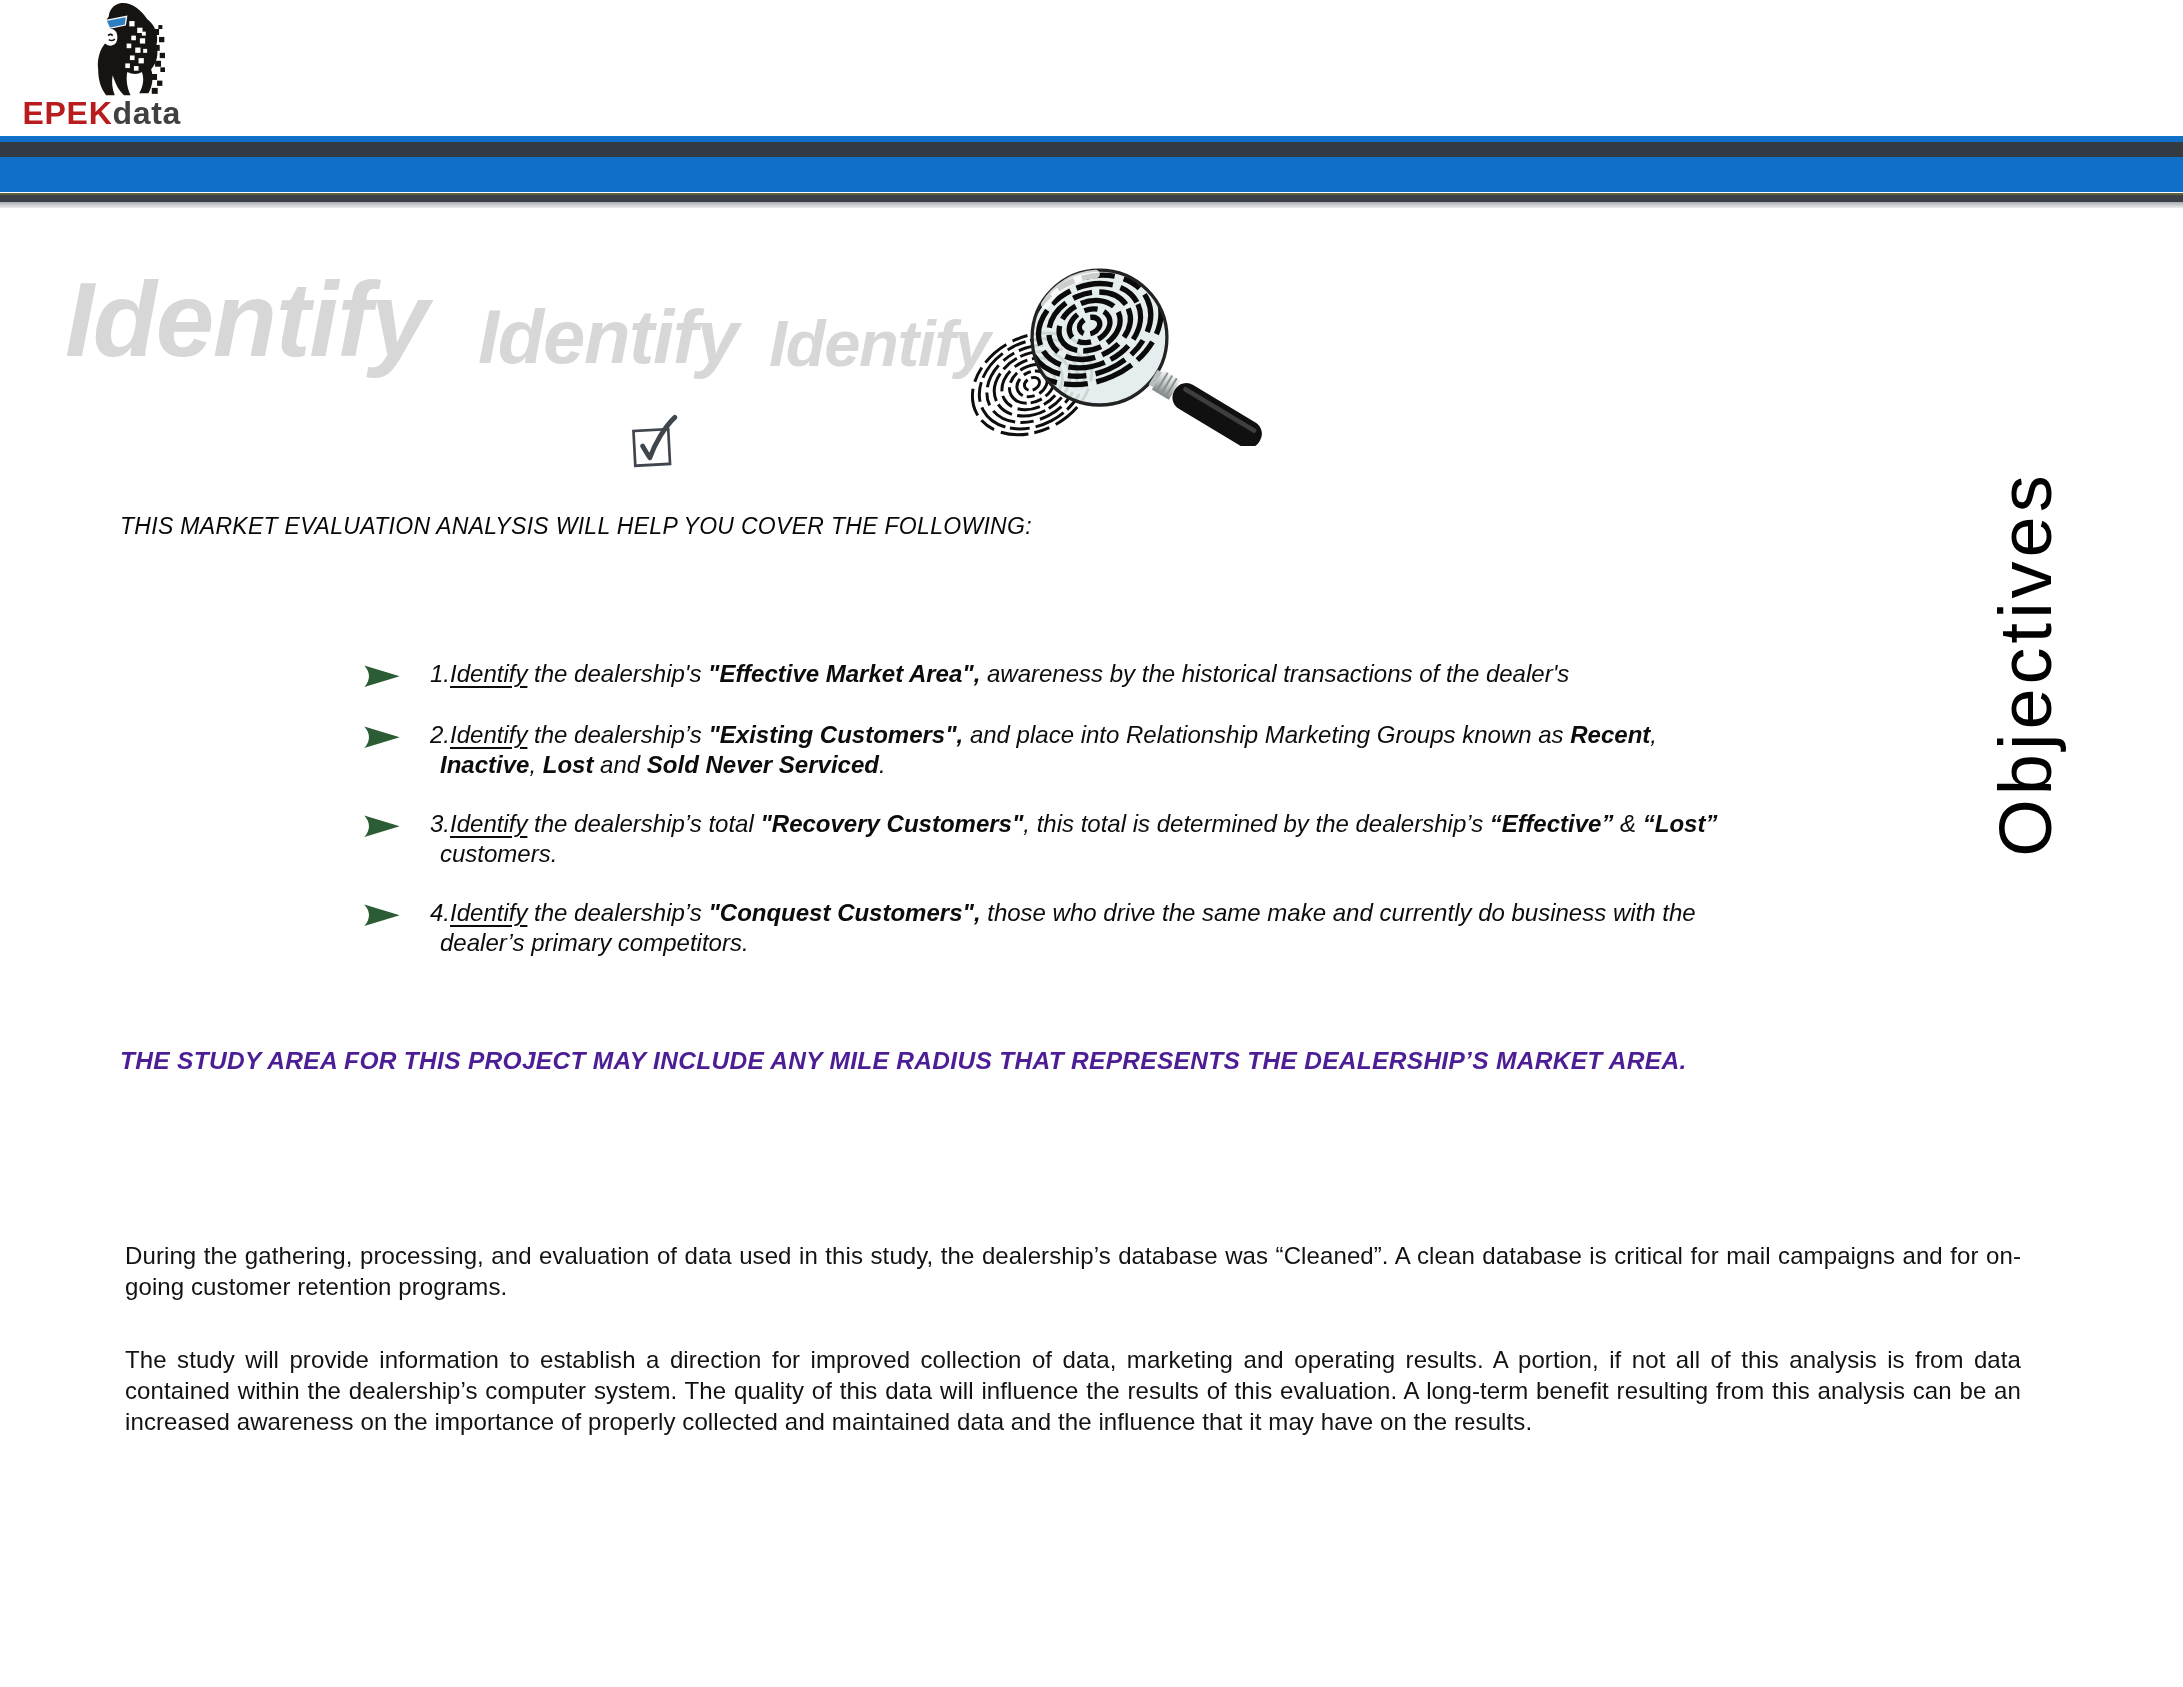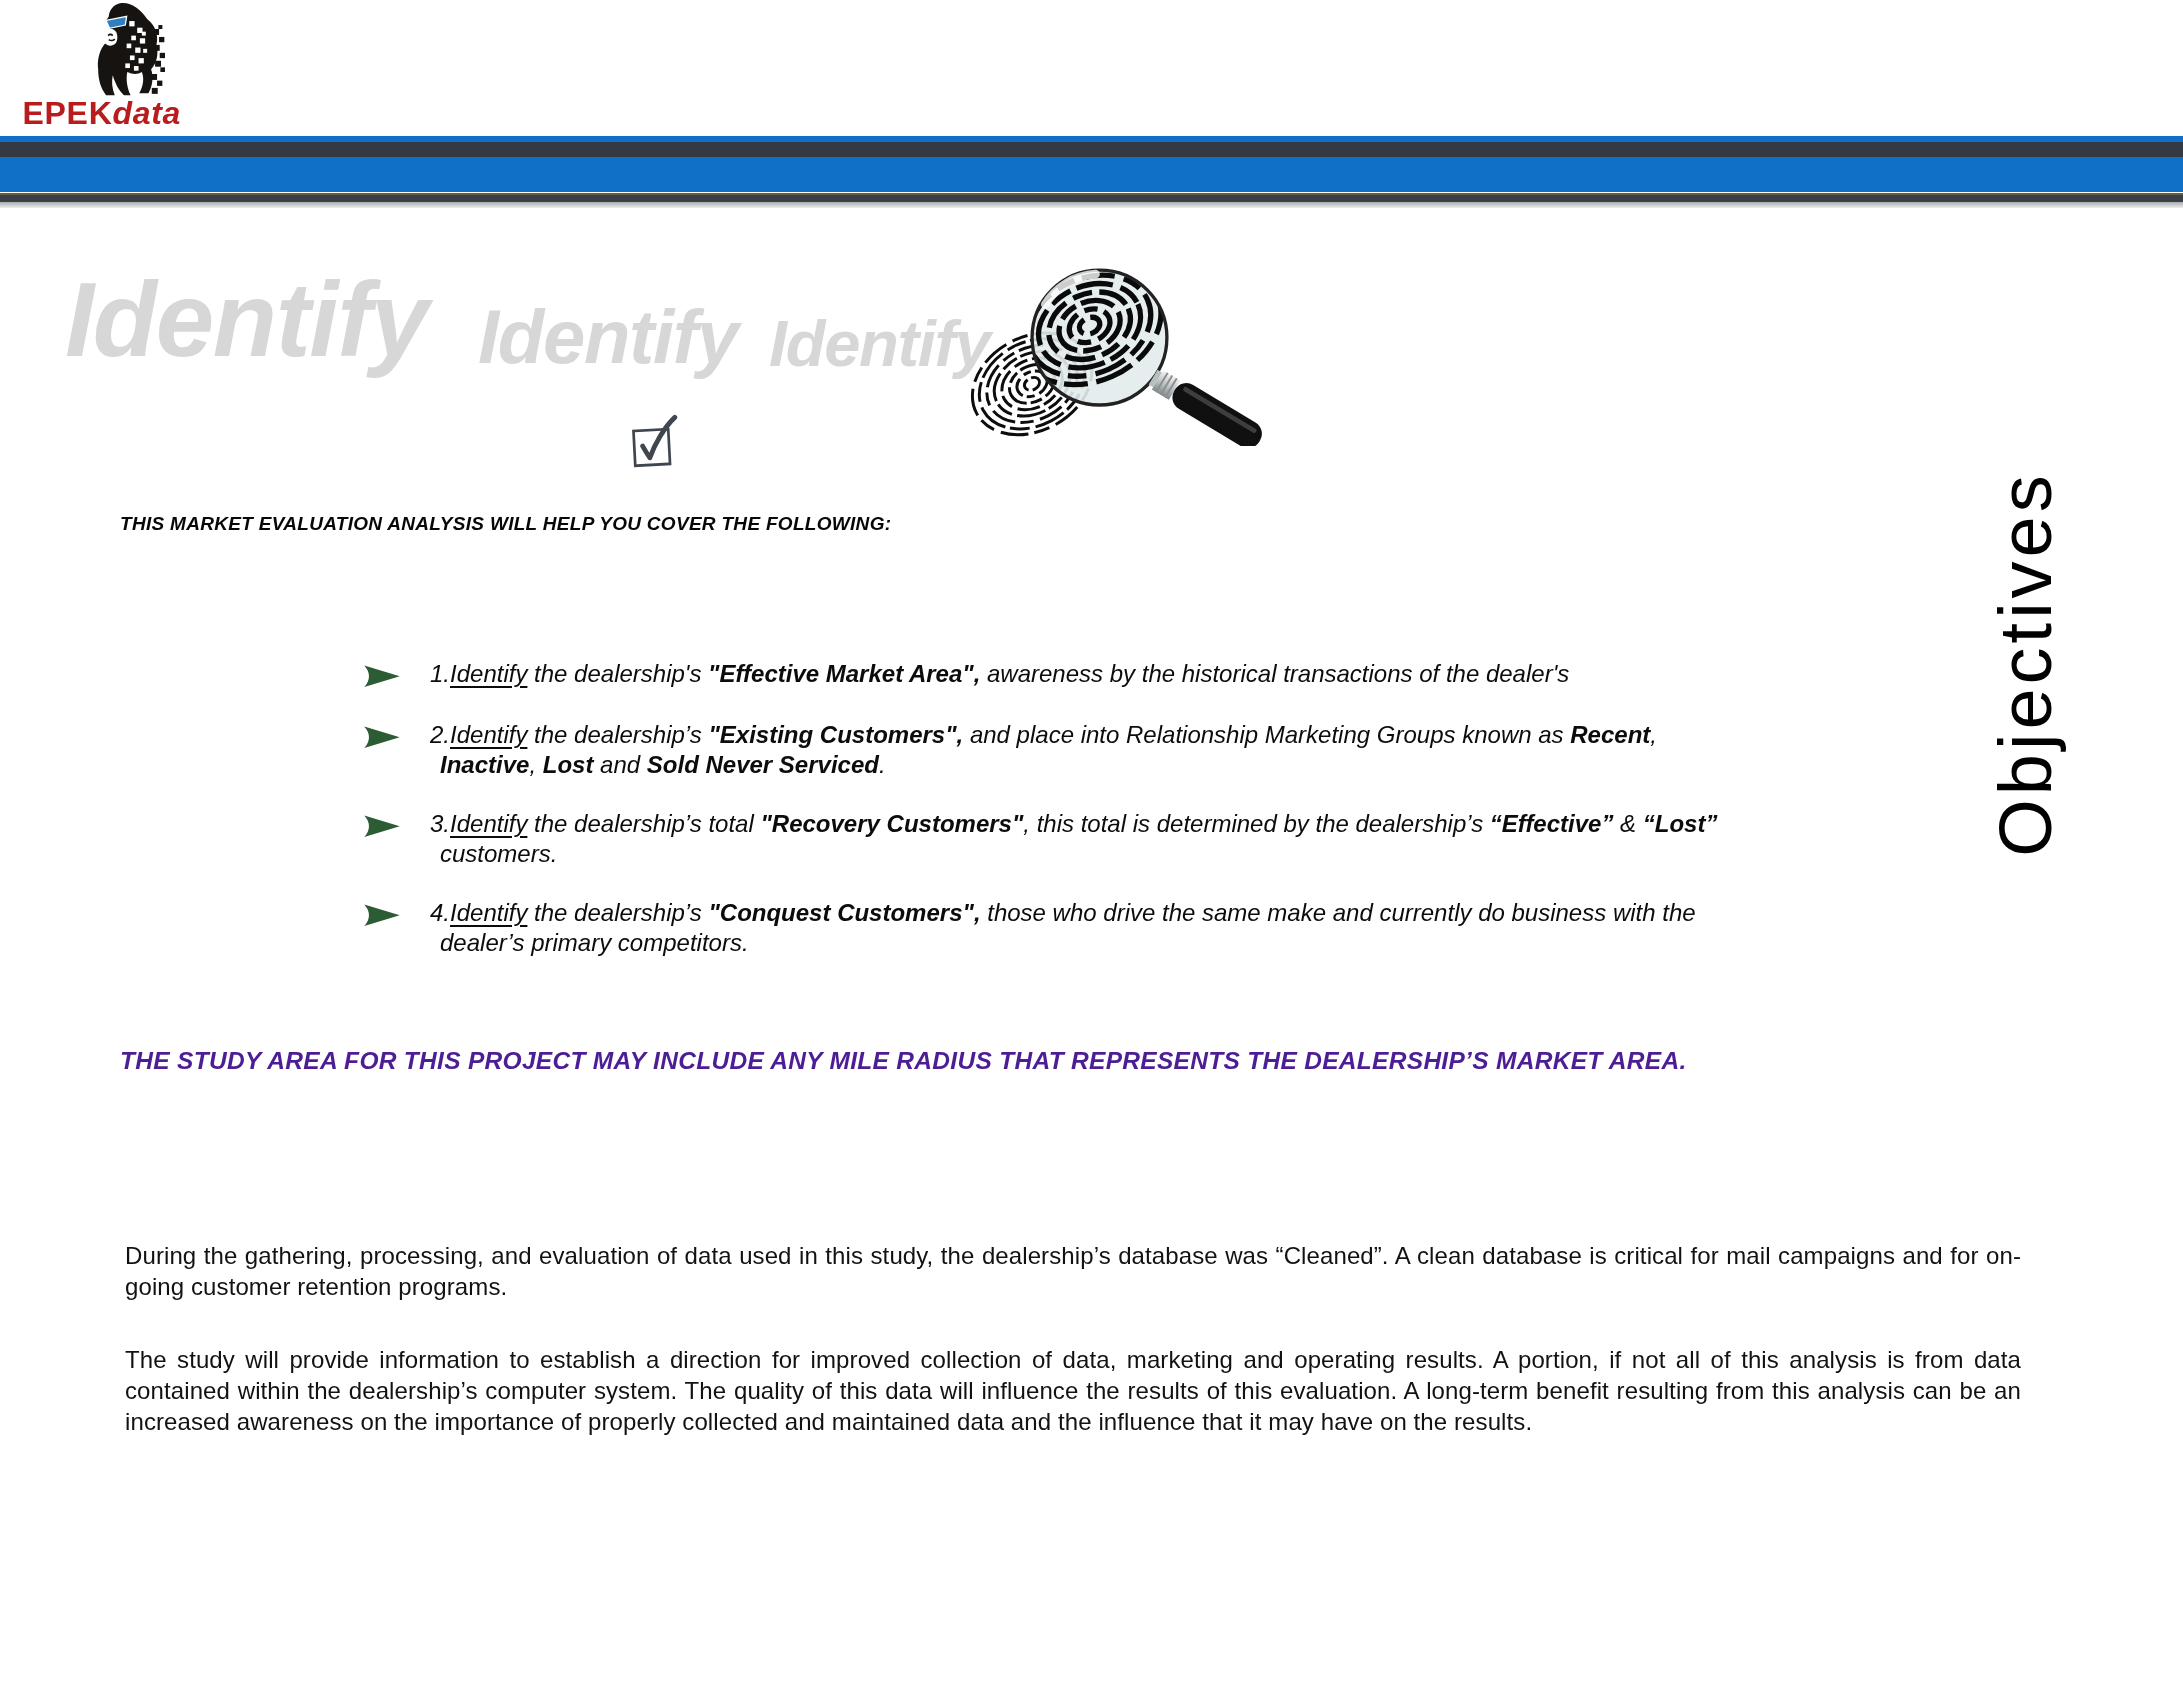--- a/index.html
+++ b/index.html
@@ -4,21 +4,21 @@
 <style>
   html,body{margin:0;padding:0;background:#ffffff;}
   .page{position:relative;width:2183px;height:1687px;background:#fff;overflow:hidden;
         font-family:"Liberation Sans",sans-serif;color:#111;}
 
   
   .logo-icon{position:absolute;left:79px;top:1.3px;}
   .logo-text{position:absolute;left:22.5px;top:95px;font-weight:bold;font-size:32px;
              letter-spacing:0.7px;white-space:nowrap;}
   .logo-text .epek{color:#b91c1c;}
-  .logo-text .data{color:#b91c1c;font-style:italic;}
+  .logo-text .data{color:#404040;}
 
   
   .bar{position:absolute;left:0;width:2183px;}
   .bar-top-blue{top:136px;height:6px;background:#1070c8;}
   .bar-top-dark{top:142px;height:16px;background:#343a41;}
   .bar-mid-blue{top:157px;height:35px;background:#1070c8;}
   .bar-olive{top:193px;height:2.6px;background:#5e6040;}
   .bar-bot-dark{top:195px;height:7.3px;background:#3a4046;}
   .bar-bot-gray{top:202px;height:6px;background:linear-gradient(#a9adb2,#ecedee);}
 
@@ -36,21 +36,21 @@
   .title{position:absolute;left:71px;top:418px;font-size:42px;font-style:italic;
          color:#39424b;white-space:nowrap;line-height:1;}
   .checkbox{position:absolute;left:627px;top:414px;}
 
   
   .side-label{position:absolute;left:1774px;top:621px;width:503px;height:86px;
               transform:rotate(-90deg);font-size:74px;letter-spacing:4px;color:#010101;
               text-align:center;line-height:86px;white-space:nowrap;}
 
   
-  .intro-heading{position:absolute;left:120px;top:513px;font-size:19px;font-weight:bold;
+  .intro-heading{position:absolute;left:120px;top:513px;font-size:23px;font-weight:normal;
                  font-style:italic;color:#070707;letter-spacing:0.3px;white-space:nowrap;}
   .study-note{position:absolute;left:120px;top:1047px;font-size:24.5px;font-weight:bold;
               font-style:italic;color:#4c1d95;letter-spacing:0.3px;white-space:nowrap;}
 
   
   .objectives{position:absolute;left:363px;top:659px;margin:0;padding:0;list-style:none;}
   .obj-item{display:flex;align-items:flex-start;margin-bottom:29px;}
   .obj-item .bullet{flex:0 0 auto;margin:5.3px 29px 0 0;}
   .obj-text{margin:0;width:1542px;font-size:24px;font-style:italic;line-height:30px;
             color:#0c0c0c;text-indent:-10px;padding-left:10px;}

